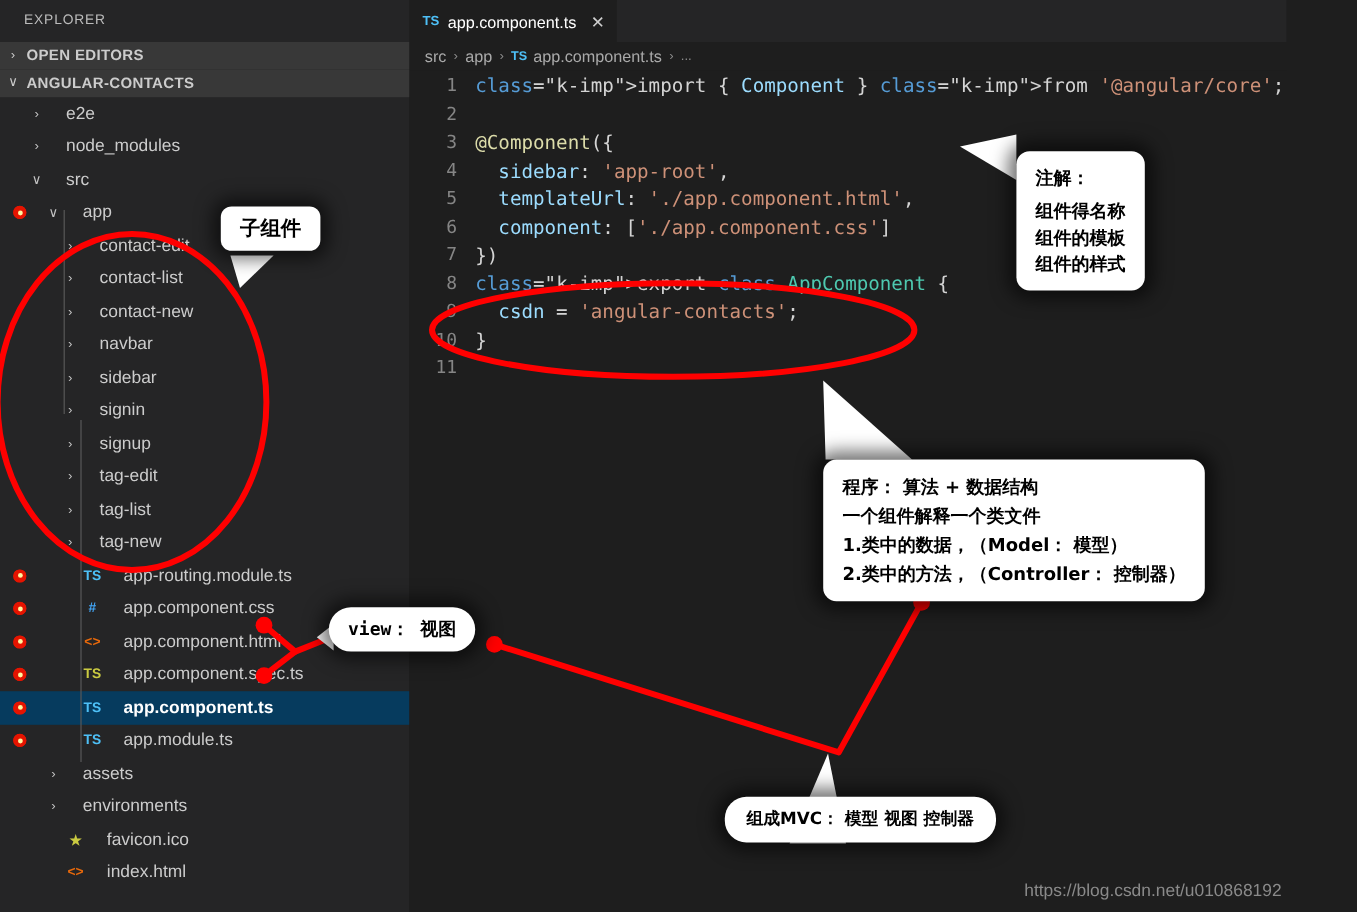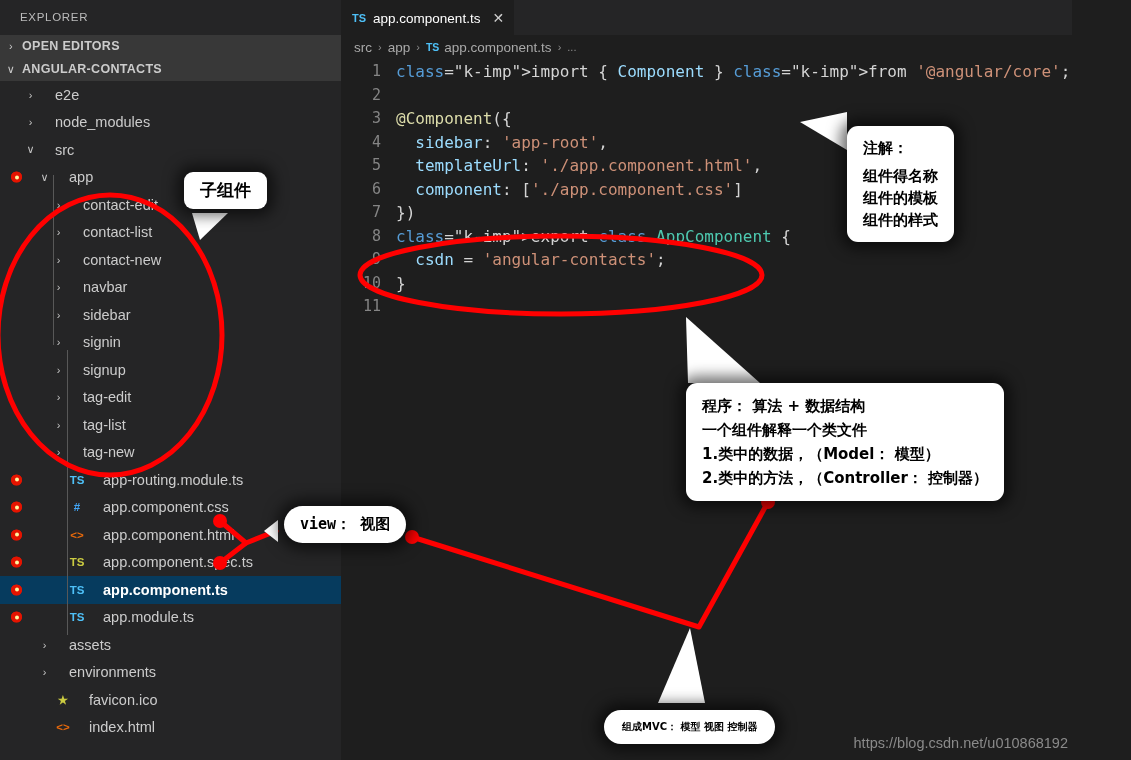--- a/index.html
+++ b/index.html
@@ -136,23 +136,23 @@
     padding: 8px 13px;
     box-shadow: 0 0 14px 7px rgba(0,0,0,0.55);
     z-index: 12;
     pointer-events: auto;
   }
   .callout div { white-space: nowrap; }
 
   #c-zi { left: 184px; top: 172px; font-size: 17px; padding: 7px 16px; border-radius: 9px; }
   #c-zhu { left: 847px; top: 95px; font-size: 15px; line-height: 22px; padding: 11px 16px; margin-top: 31px; }
   #c-zhu .gap { height: 6px; }
-  #c-view { left: 284px; top: 506px; font-size: 15px; padding: 9px 16px; border-radius: 20px; font-family: "DejaVu Sans Mono", monospace; }
+  #c-view { left: 274px; top: 506px; font-size: 15px; padding: 9px 16px; border-radius: 20px; font-family: "DejaVu Sans Mono", monospace; }
   #c-prog { left: 686px; top: 383px; font-size: 15px; line-height: 24px; padding: 11px 16px; font-family: "DejaVu Sans", sans-serif; }
-  #c-mvc { left: 604px; top: 710px; font-size: 10px; padding: 10px 18px; border-radius: 18px; }
+  #c-mvc { left: 604px; top: 664px; font-size: 14px; padding: 10px 18px; border-radius: 18px; }
 
   #watermark {
     position: absolute; right: 4px; bottom: 9px;
     color: #8a8a8a; font-size: 14.5px;
     font-family: "Liberation Sans", sans-serif;
     z-index: 11;
   }
 </style>
 </head>
 <body>

